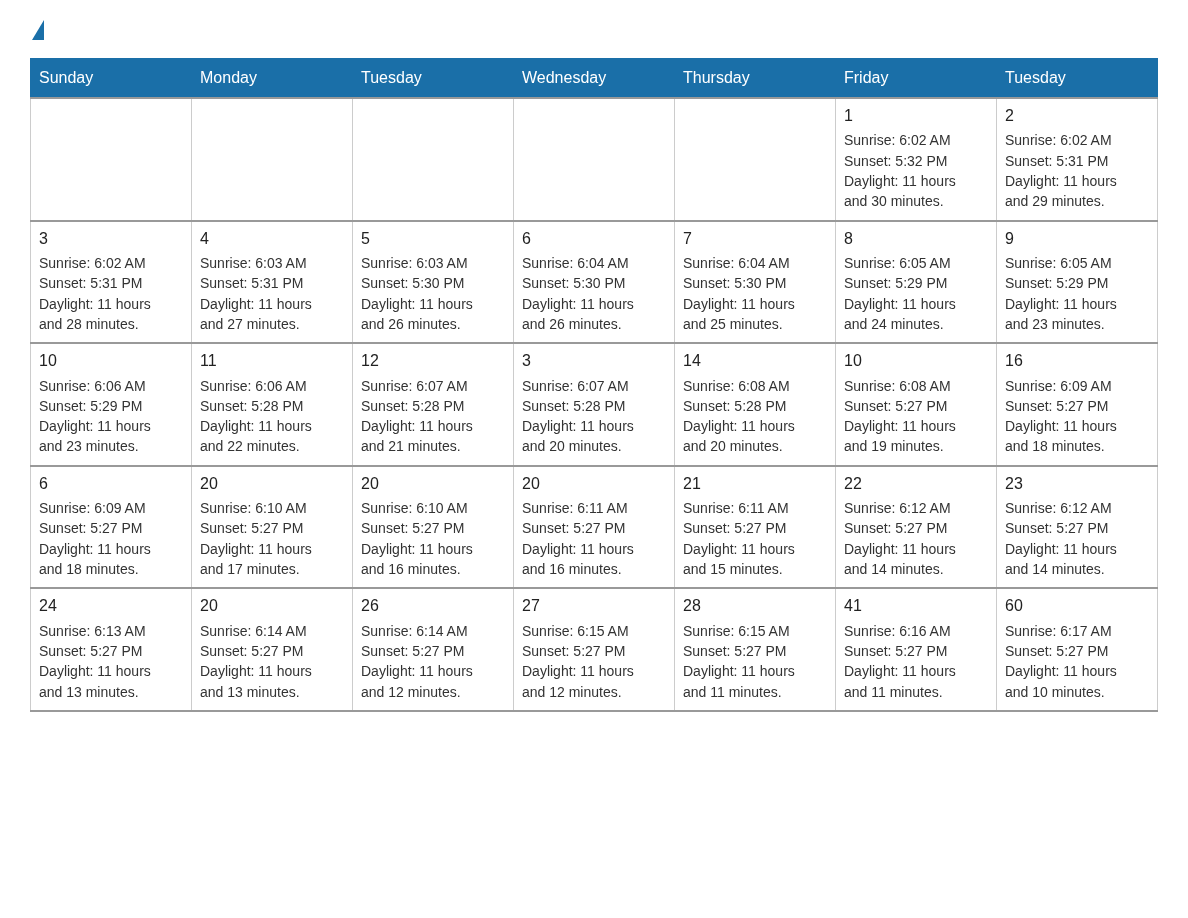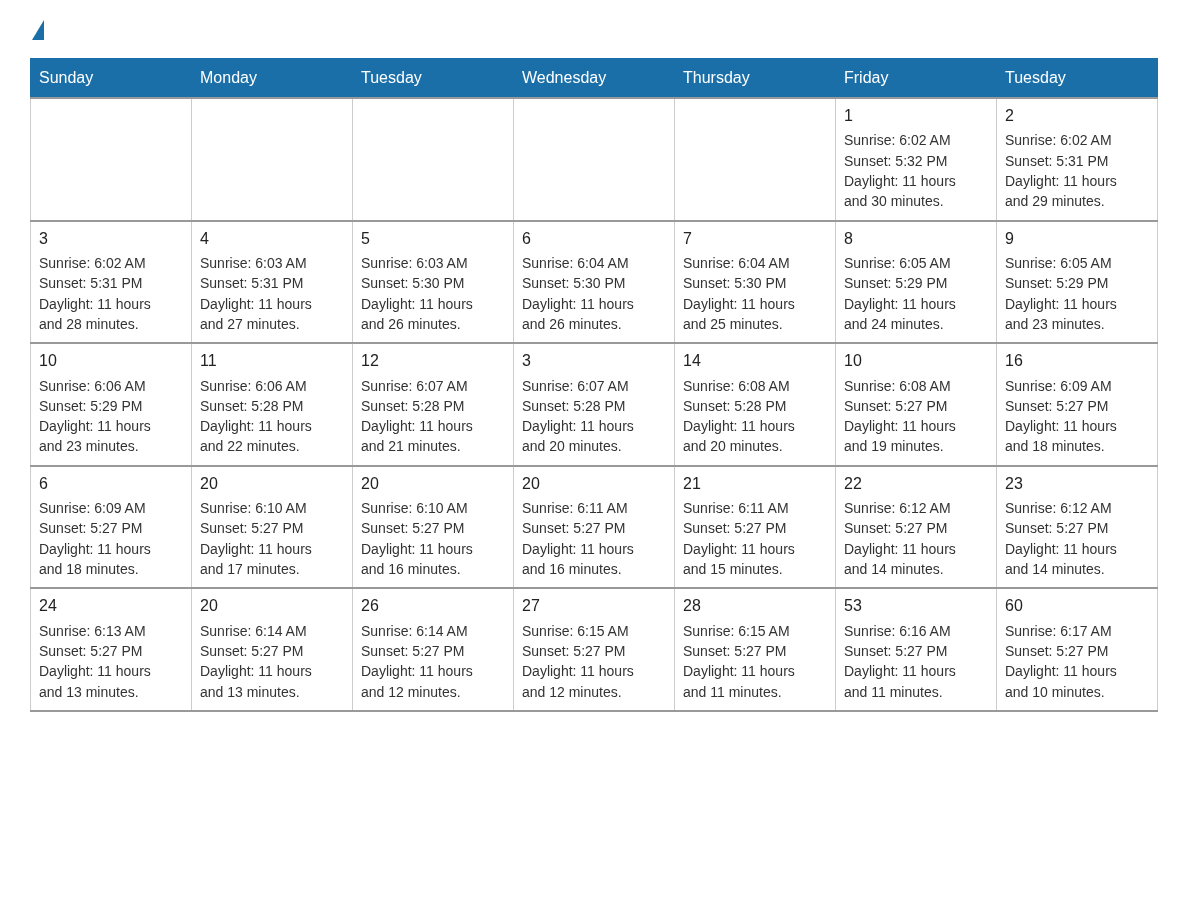--- a/index.html
+++ b/index.html
@@ -270,21 +270,21 @@
         </td>
         <td>
           <span class="day-number">27</span>
           <div class="day-info">Sunrise: 6:15 AM<br>Sunset: 5:27 PM<br>Daylight: 11 hours<br>and 12 minutes.</div>
         </td>
         <td>
           <span class="day-number">28</span>
           <div class="day-info">Sunrise: 6:15 AM<br>Sunset: 5:27 PM<br>Daylight: 11 hours<br>and 11 minutes.</div>
         </td>
         <td>
-          <span class="day-number">53</span>
+          <span class="day-number">41</span>
           <div class="day-info">Sunrise: 6:16 AM<br>Sunset: 5:27 PM<br>Daylight: 11 hours<br>and 11 minutes.</div>
         </td>
         <td>
           <span class="day-number">60</span>
           <div class="day-info">Sunrise: 6:17 AM<br>Sunset: 5:27 PM<br>Daylight: 11 hours<br>and 10 minutes.</div>
         </td>
       </tr>
     </tbody>
 </table>
 

